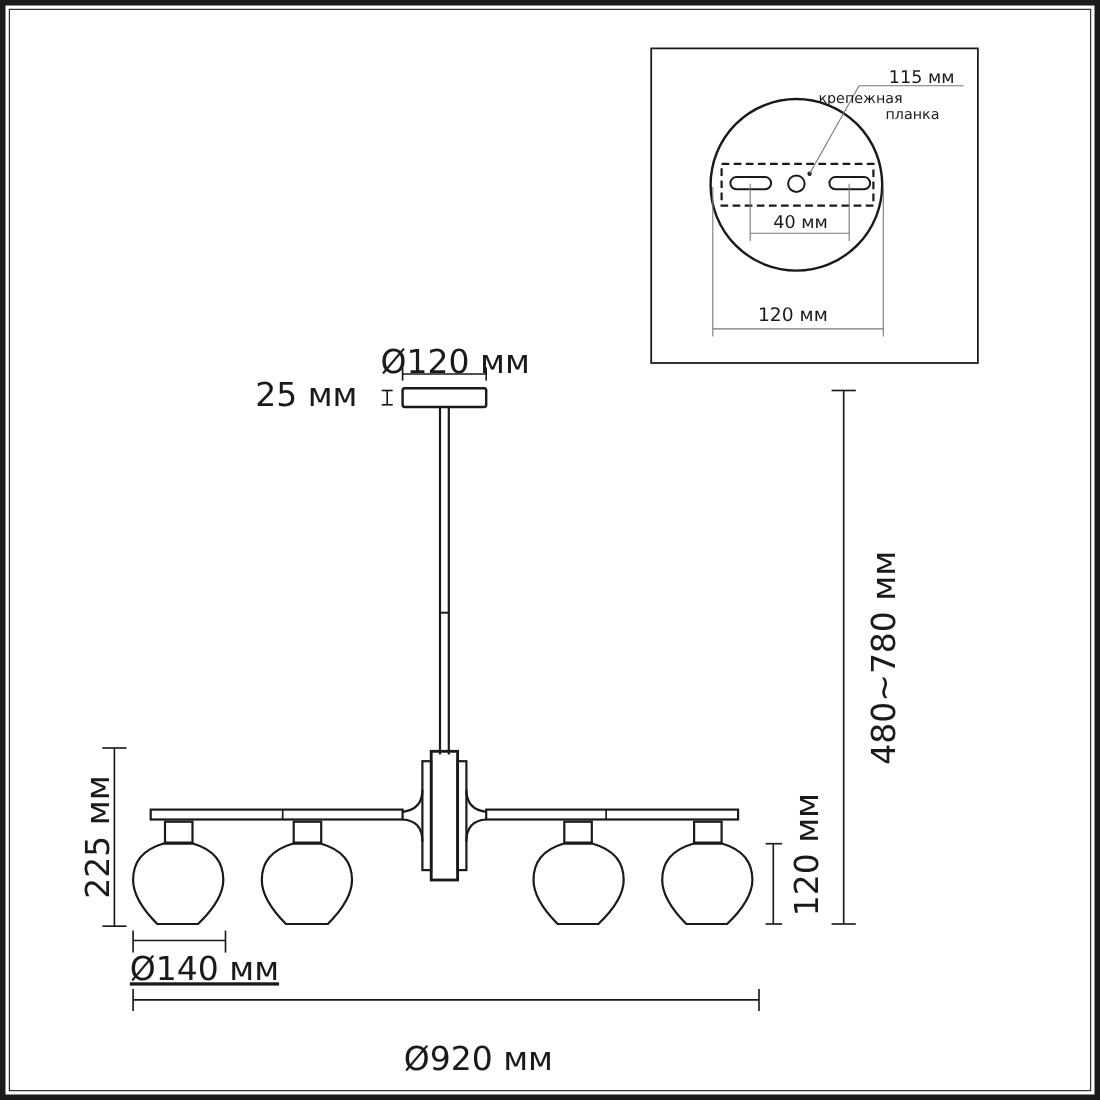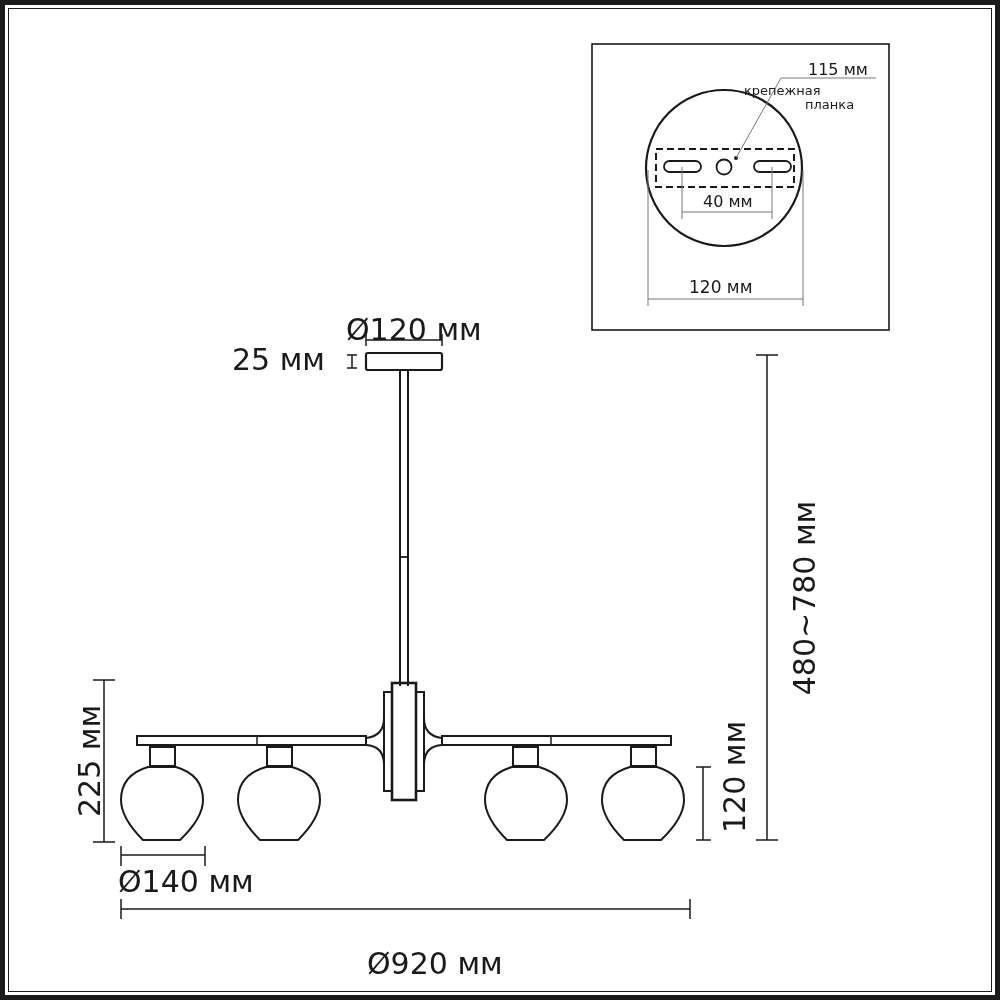--- a/index.html
+++ b/index.html
@@ -112,14 +112,14 @@
 <div class="lbl mid" style="left:703px;top:194px;">40 мм</div>
 <div class="lbl mid" style="left:689px;top:279px;font-size:17px;">120 мм</div>
 
 <div class="lbl big" style="left:346px;top:300px;margin-top:15px;">Ø120 мм</div>
 <div class="lbl big" style="left:232px;top:345px;">25 мм</div>
 
 <div class="lbl big rot" style="left:10px;top:746px;width:160px;text-align:center;">225 мм</div>
 <div class="lbl big rot" style="left:660px;top:762px;width:150px;text-align:center;">120 мм</div>
 <div class="lbl big rot" style="left:660px;top:583px;width:290px;text-align:center;">480~780 мм</div>
 
-<div class="lbl big" style="left:118px;top:867px;">Ø140 мм</div>
+<div class="lbl big" style="left:118px;top:867px;text-decoration:underline;">Ø140 мм</div>
 <div class="lbl big" style="left:367px;top:949px;">Ø920 мм</div>
 
 </body></html>

